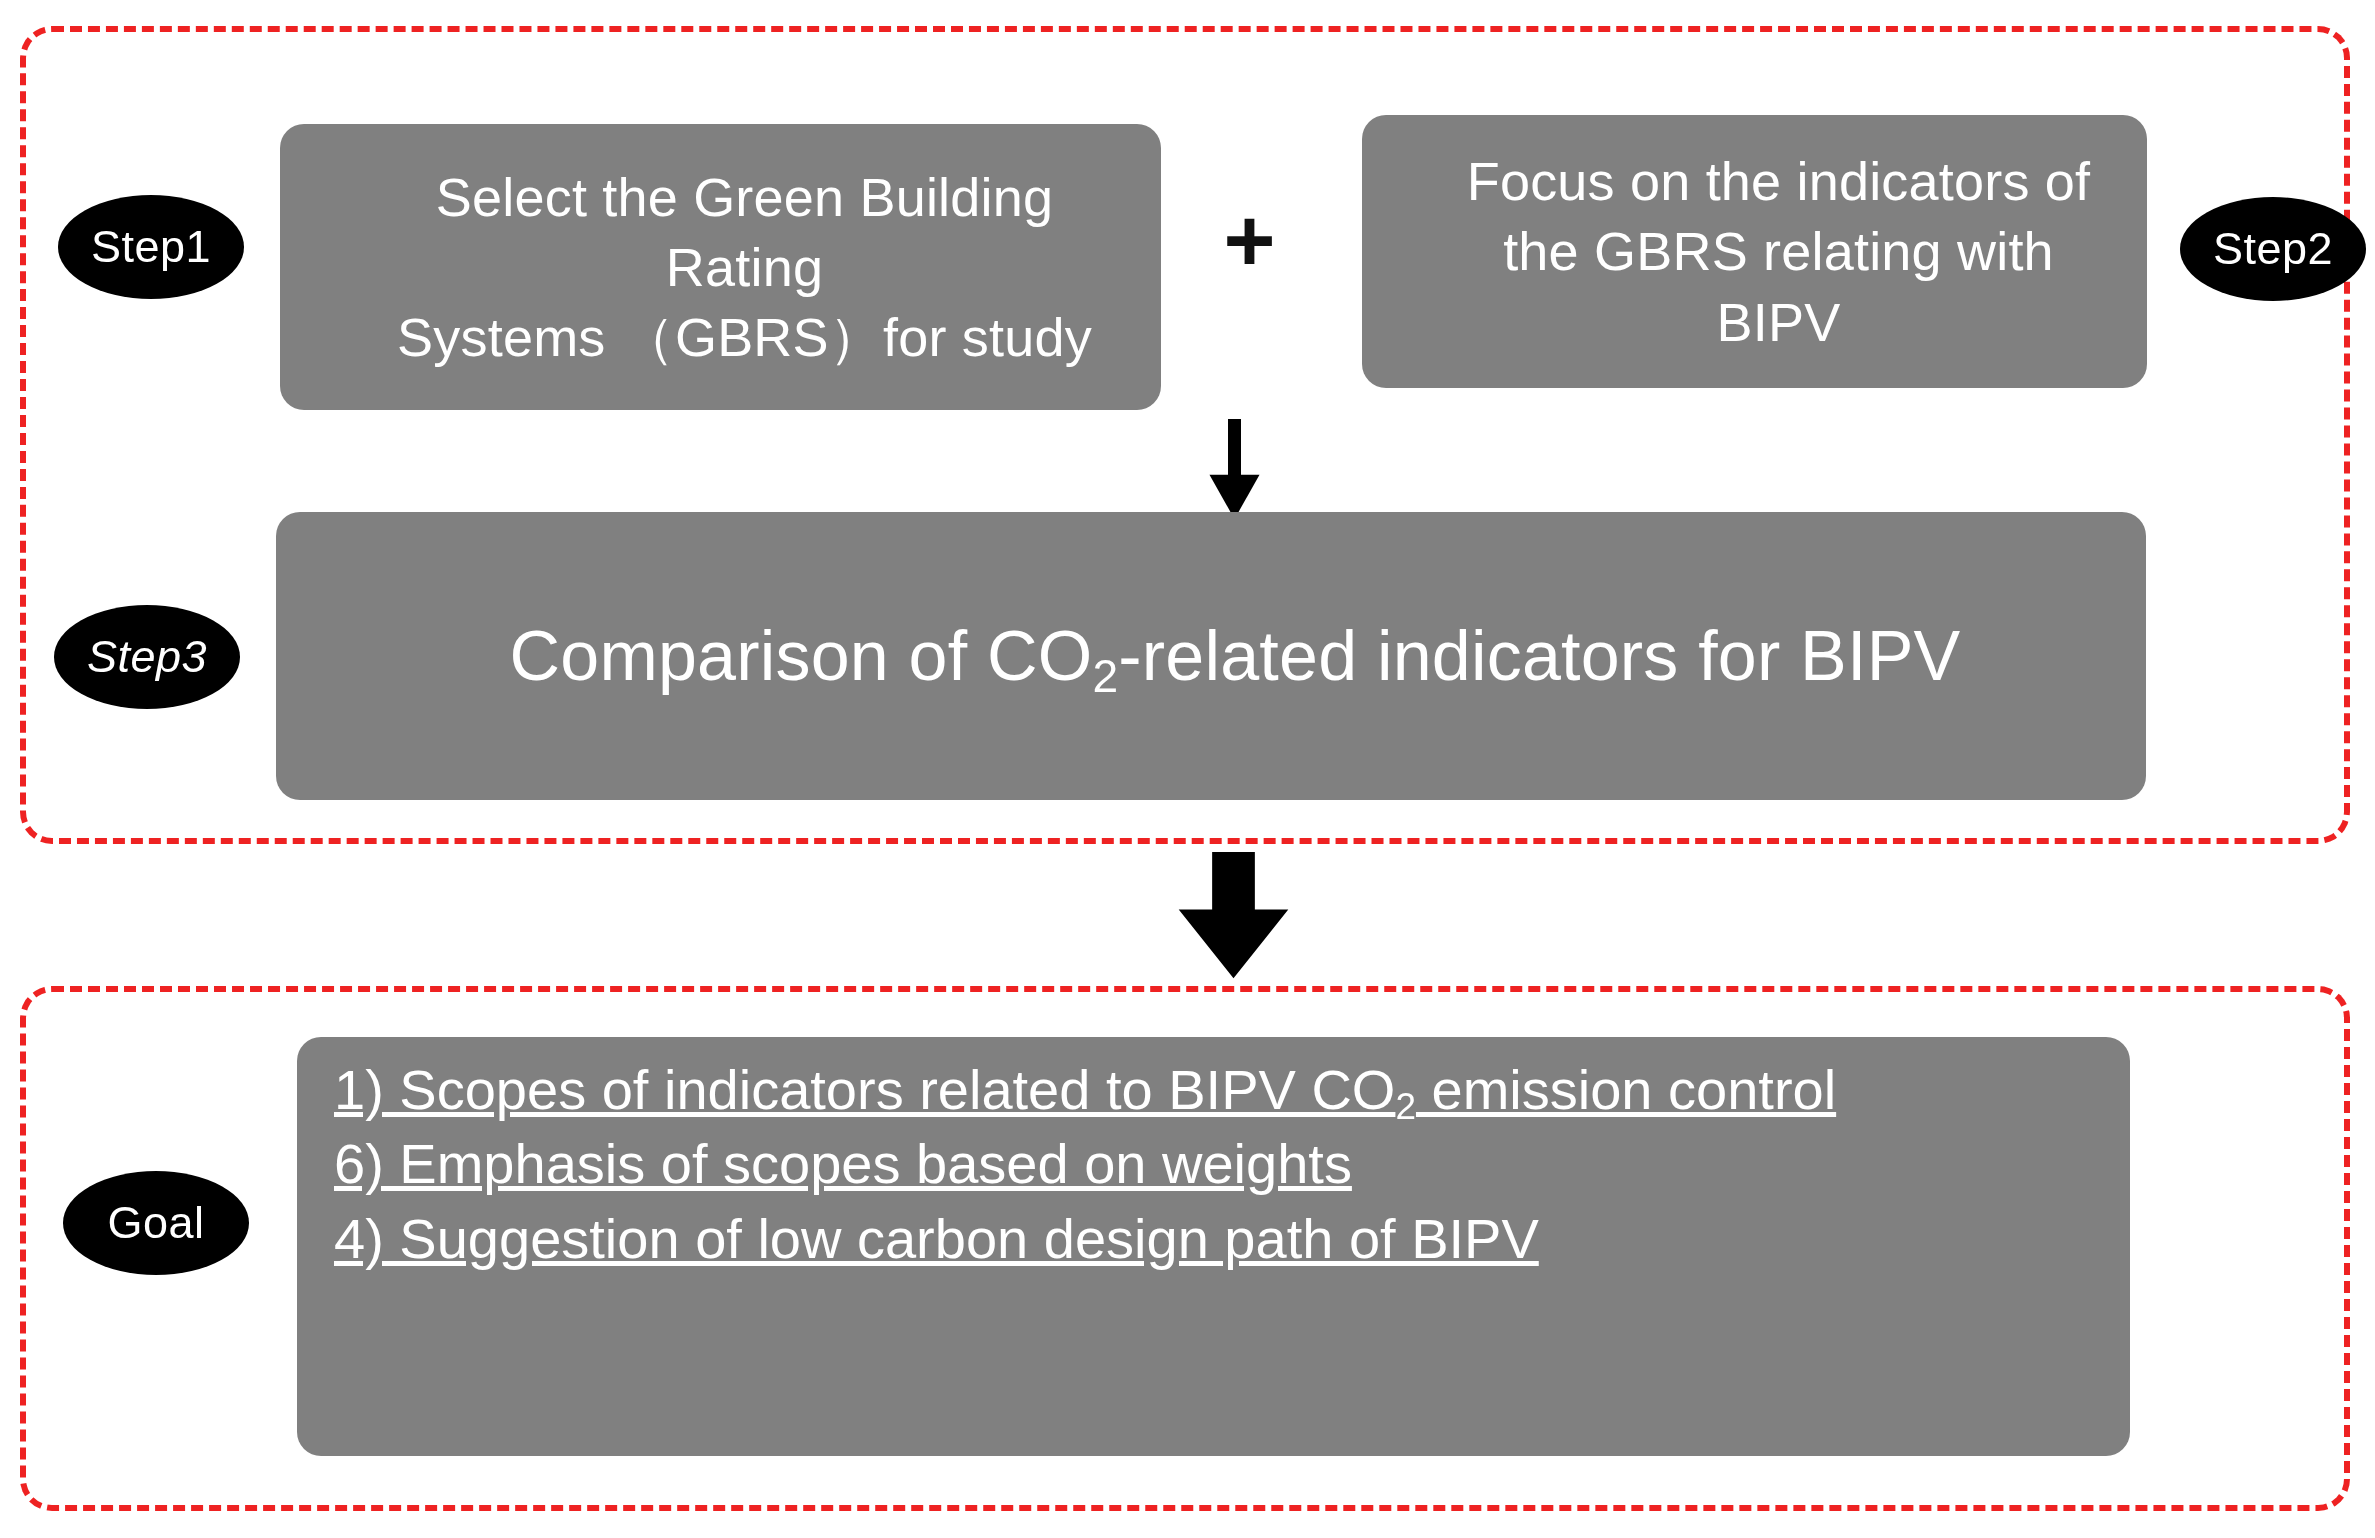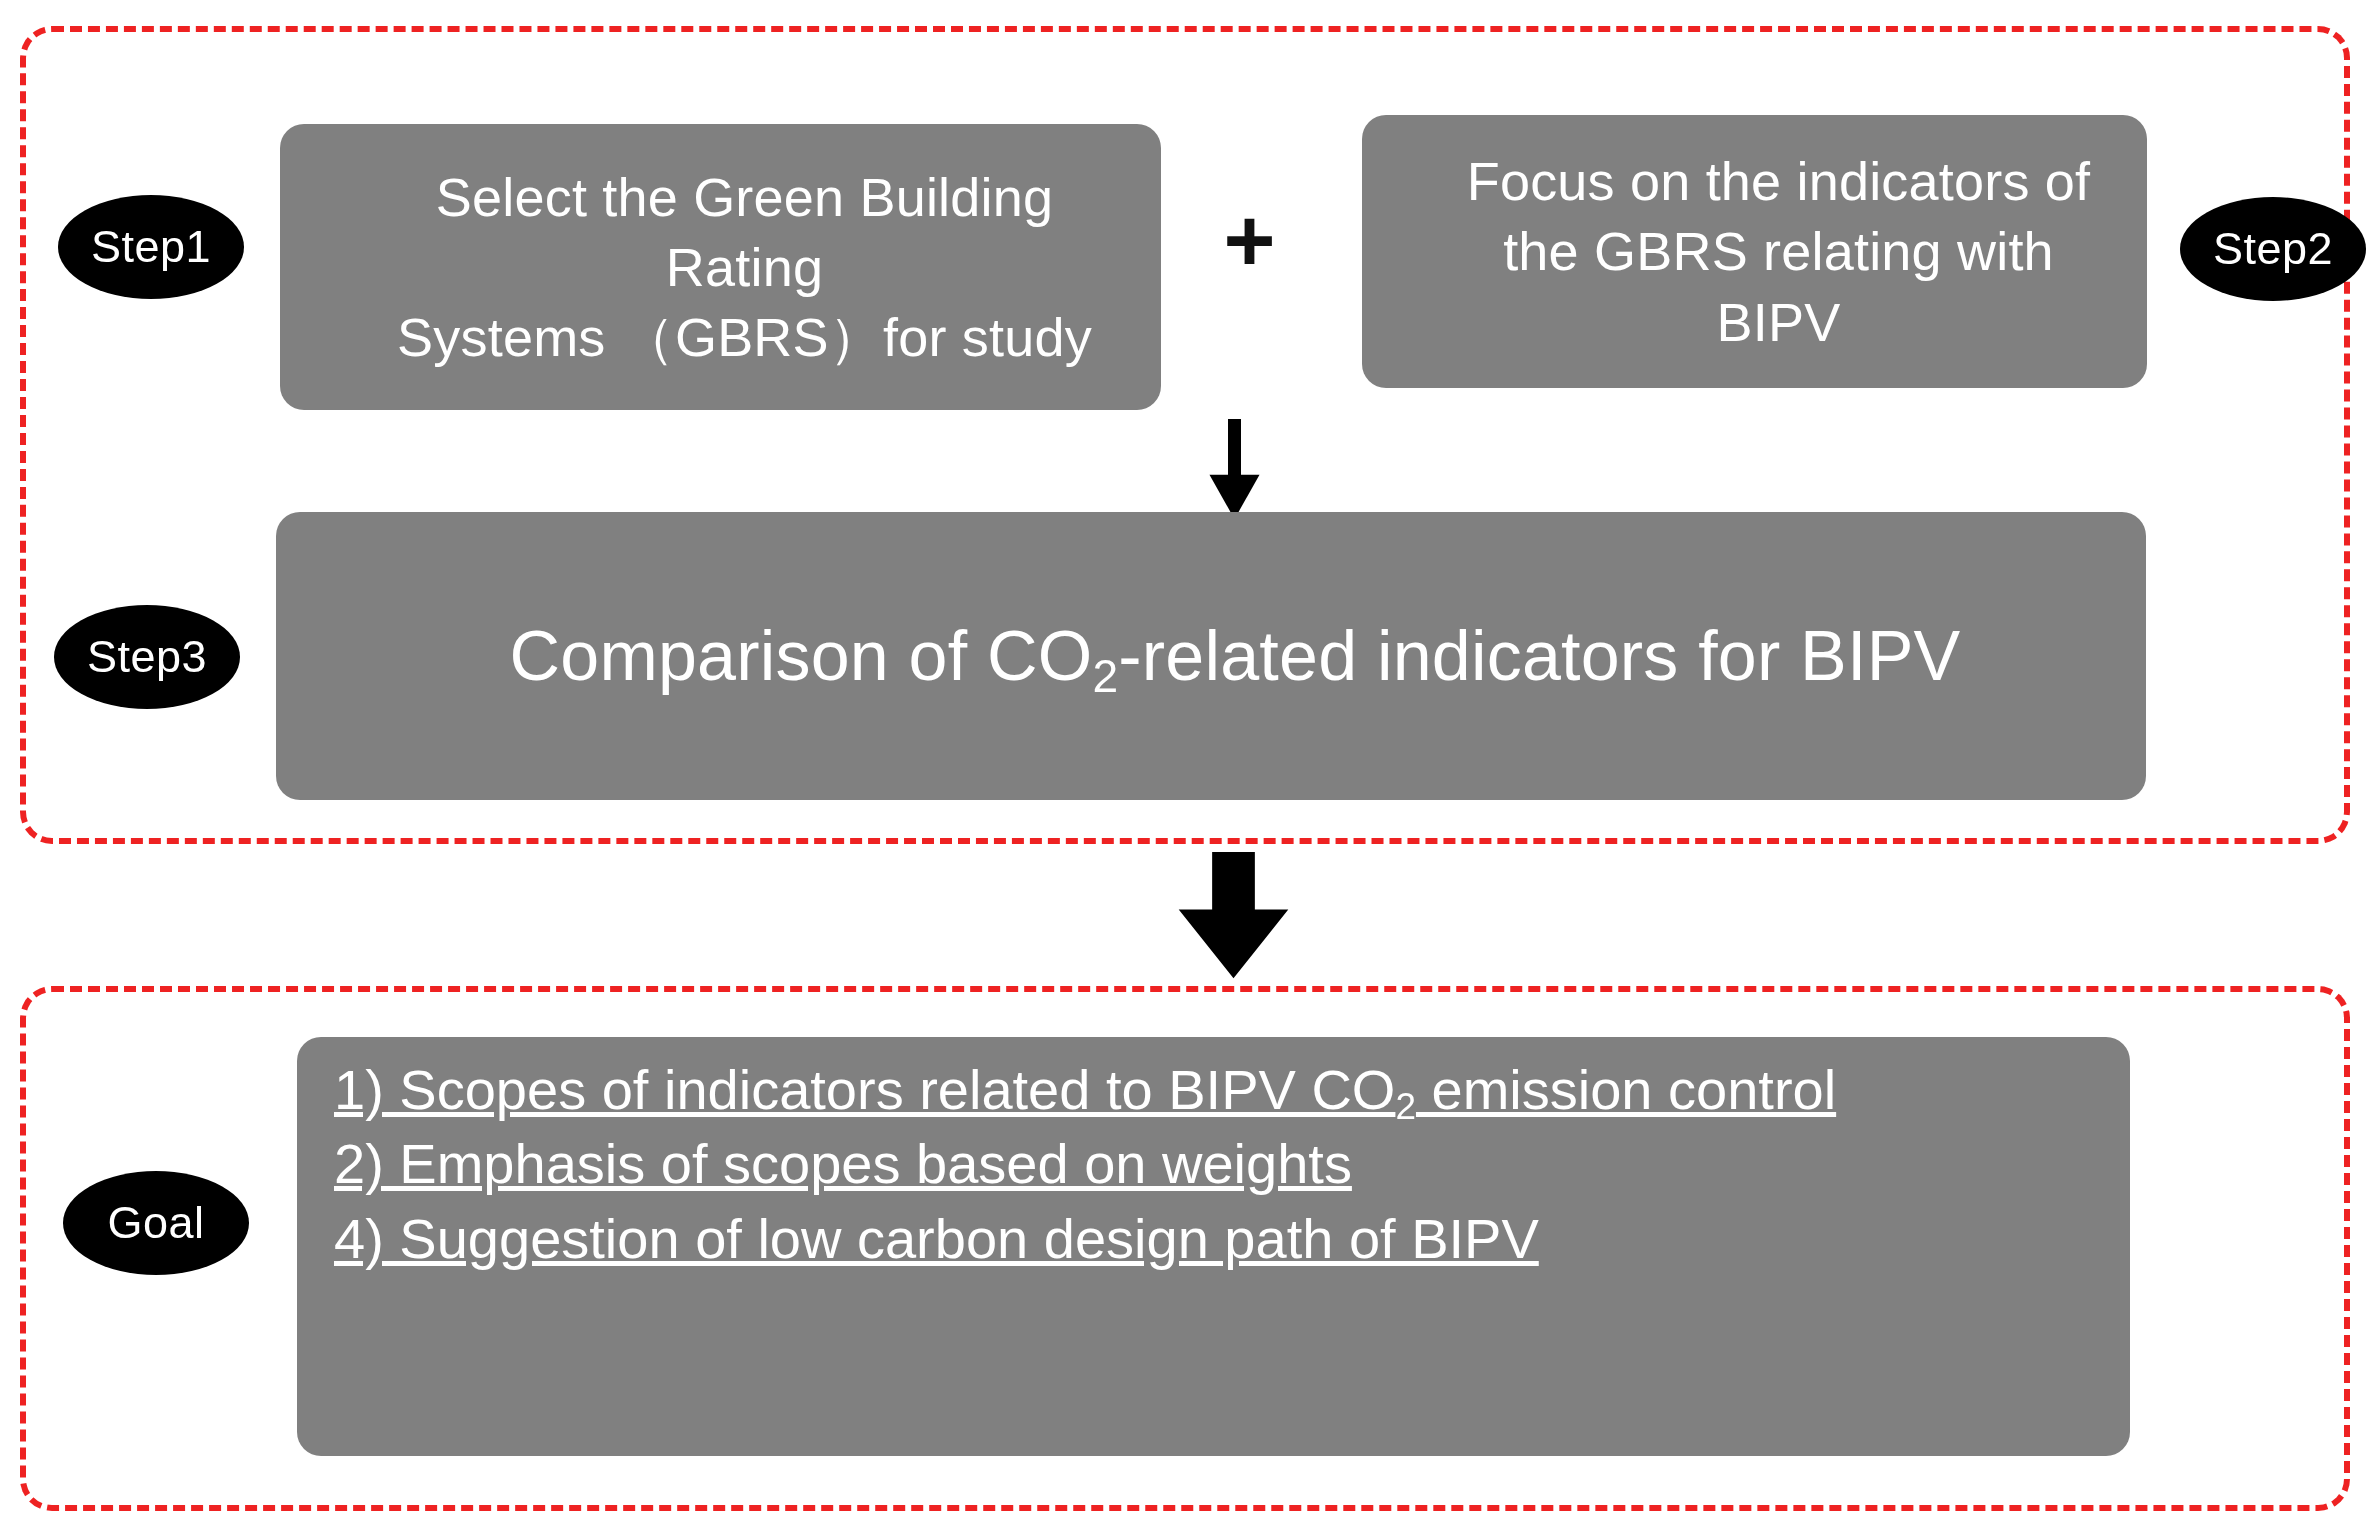--- a/index.html
+++ b/index.html
@@ -120,21 +120,21 @@
     border-radius: 50%;
     color: #ffffff;
     display: flex;
     align-items: center;
     justify-content: center;
     font-size: 45px;
     letter-spacing: 0.5px;
   }
   #badge-step1 { left: 58px;  top: 195px;  width: 186px; height: 104px; }
   #badge-step2 { left: 2180px; top: 197px; width: 186px; height: 104px; }
-  #badge-step3 { left: 54px;  top: 605px;  width: 186px; height: 104px; }
+  #badge-step3 { left: 54px;  top: 605px;  width: 186px; height: 104px; font-style: italic; }
   #badge-goal  { left: 63px;  top: 1171px; width: 186px; height: 104px; }
 
   
   #plus-sign {
     position: absolute;
     left: 1208px;
     top: 199px;
     width: 83px;
     height: 83px;
     color: #111111;
@@ -205,19 +205,19 @@
 
   <div class="panel" id="panel-bottom"></div>
 
   <div class="badge" id="badge-goal">
     <span>Goal</span>
   </div>
 
   <div class="gbox" id="box-goal">
     <div id="goal-list">
         <div class="goal-line"><span>1) Scopes of indicators related to BIPV CO</span><sub>2</sub><span> emission control</span></div>
-        <div class="goal-line"><span>2) Emphasis of scopes based on weights</span></div>
+        <div class="goal-line"><span>6) Emphasis of scopes based on weights</span></div>
         <div class="goal-line"><span>4) Suggestion of low carbon design path of BIPV</span></div>
       </div>
   </div>
 
 </div>
 
 
 </body></html>

